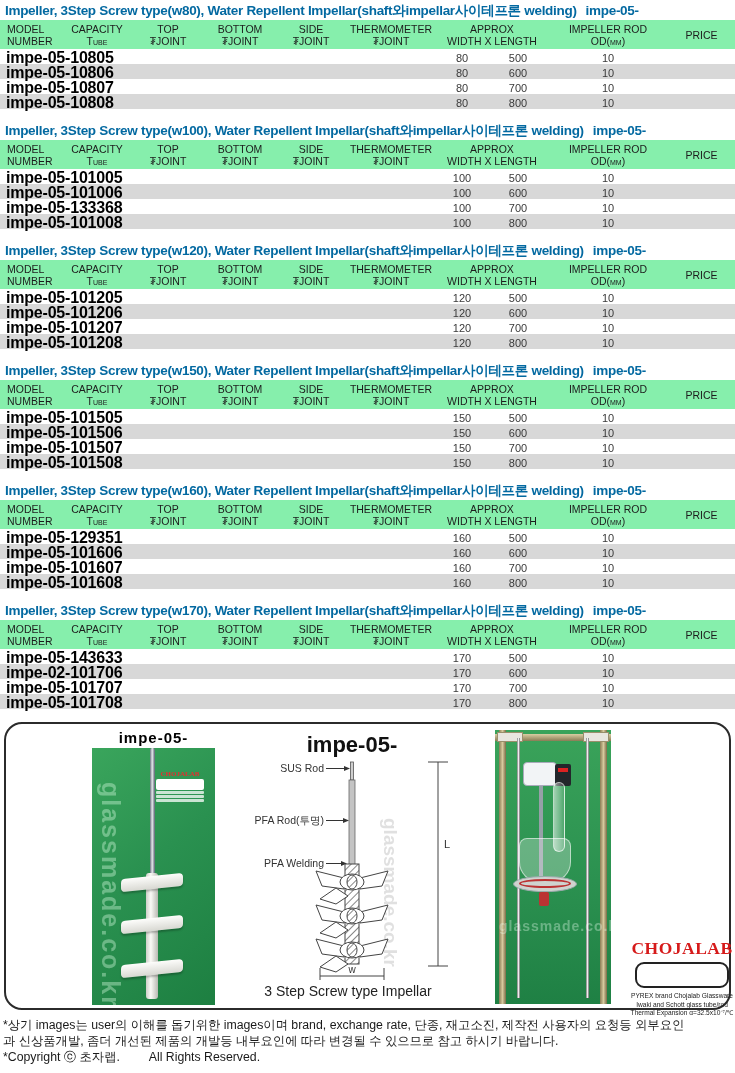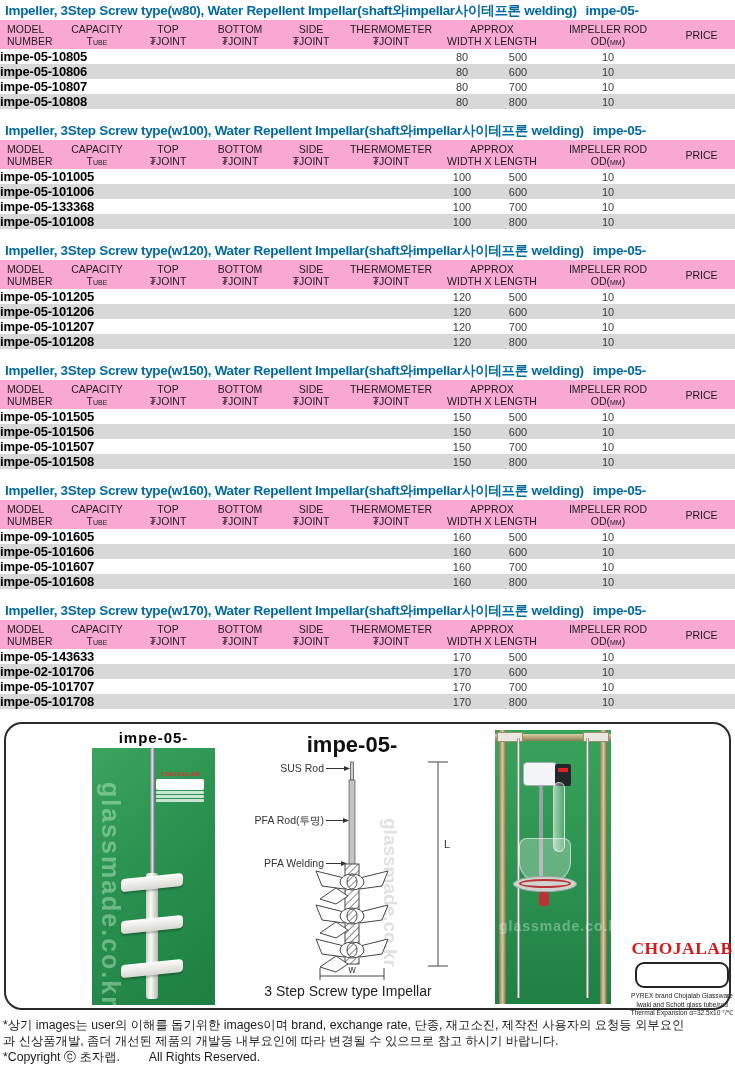--- a/index.html
+++ b/index.html
@@ -9,32 +9,32 @@
   
   #tables { padding-top:2px; }
   .section { margin-bottom:13px; }
   .sec-title { display:flex; align-items:baseline; white-space:nowrap;
                font-weight:bold; font-size:13.5px; letter-spacing:-0.3px;
                height:18px; padding-left:5px; color:#0369a1; }
   .sec-title .t-code { margin-left:9px; }
 
   .tbl { display:grid; width:735px;
          grid-template-columns:62px 70px 72px 72px 70px 90px 52px 60px 120px 67px; }
-  .thead { background:#f9a8d4; height:29px; font-size:10.5px; line-height:12px; color:#1c1c1c; }
+  .thead { background:#86efac; height:29px; font-size:10.5px; line-height:12px; color:#1c1c1c; }
   .hc { display:flex; flex-direction:column; justify-content:center; align-items:center; text-align:center; }
   .hc-model { align-items:flex-start; padding-left:7px; }
   .hc-approx { grid-column: span 2; }
   .hc-price { justify-content:center; }
   .sc { font-variant:small-caps; }
 
   .trow { height:15px; align-items:center; font-size:11px; color:#3a3a3a; }
   .trow.alt { background:#d8d8d8; }
   .cell { text-align:center; overflow:visible; }
-  .cell-model { text-align:left; padding-left:0; white-space:nowrap; overflow:visible;
-                font-weight:bold; font-size:13px; color:#000; letter-spacing:-0.2px; }
+  .cell-model { text-align:left; padding-left:6px; white-space:nowrap; overflow:visible;
+                font-weight:bold; font-size:16px; color:#000; letter-spacing:-0.2px; }
 
   
   .figure-box { position:relative; margin:12px 4px 0 4px; height:288px;
                 border:2px solid #2b2b2b; border-radius:18px; background:#fff; }
 
   
   .photo-left { position:absolute; left:86px; top:5px; width:123px; height:276px; }
   .pl-band { height:19px; background:#fff; text-align:center; font-weight:bold; font-size:15px;
              letter-spacing:1px; color:#000; }
   .pl-green { position:relative; height:257px; overflow:hidden;
@@ -504,21 +504,21 @@
         </div>
         <div class="hc">
           <div>IMPELLER ROD</div>
           <div class="sc">OD(mm)</div>
         </div>
         <div class="hc hc-price">
           <div>PRICE</div>
         </div>
       </div>
       <div class="tbl trow">
-        <div class="cell cell-model">impe-09-101605</div>
+        <div class="cell cell-model">impe-05-129351</div>
         <div class="cell"></div>
         <div class="cell"></div>
         <div class="cell"></div>
         <div class="cell"></div>
         <div class="cell"></div>
         <div class="cell">160</div>
         <div class="cell">500</div>
         <div class="cell">10</div>
         <div class="cell"></div>
       </div>

